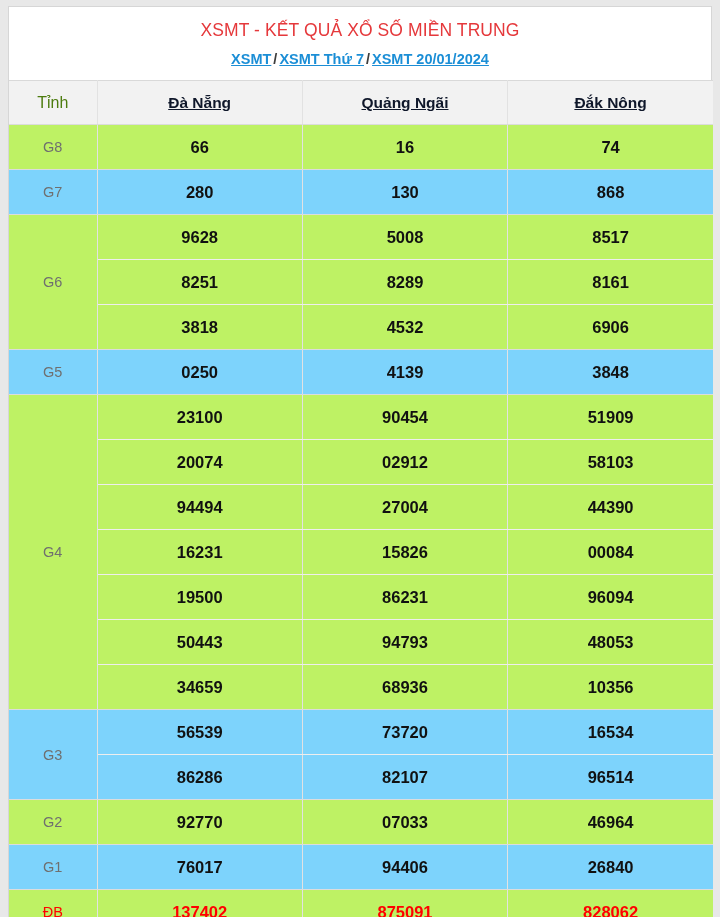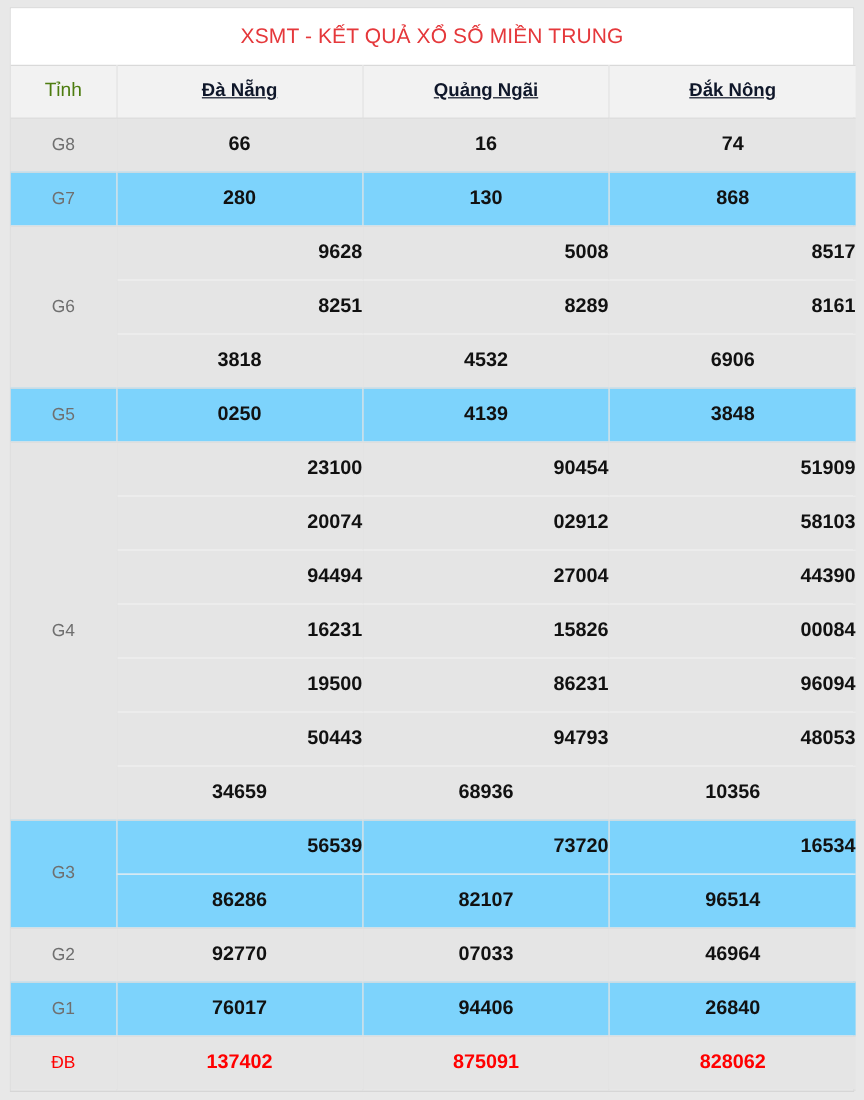--- a/index.html
+++ b/index.html
@@ -120,41 +120,43 @@
     color: #ff0000;
   }
 
   
   tr.block-end > td,
   tr.block-end > th {
     border-bottom: 1px solid #dcdcdc;
   }
   tr.inner > td.val {
     border-bottom: 1px solid #eeeeee;
-    text-align: right;
   }
 
   
   tr.stripe > td,
   tr.stripe > th {
     background: #7dd3fc;
   }
   tr.plain > td,
   tr.plain > th {
-    background: #e5e5e5;
+    background: #bef264;
   }
 </style>
 </head>
 <body>
 
 <div class="page">
   <div class="card">
 
     <div class="header">
       <div class="title">XSMT - KẾT QUẢ XỔ SỐ MIỀN TRUNG</div>
+      <div class="breadcrumb">
+        <a href="#">XSMT</a><span class="sep">/</span><a href="#">XSMT Thứ 7</a><span class="sep">/</span><a href="#">XSMT 20/01/2024</a>
+      </div>
     </div>
 
     <table class="results">
       <colgroup>
         <col class="c-label">
         <col class="c-prov">
         <col class="c-prov">
         <col class="c-prov">
       </colgroup>
       <thead>

